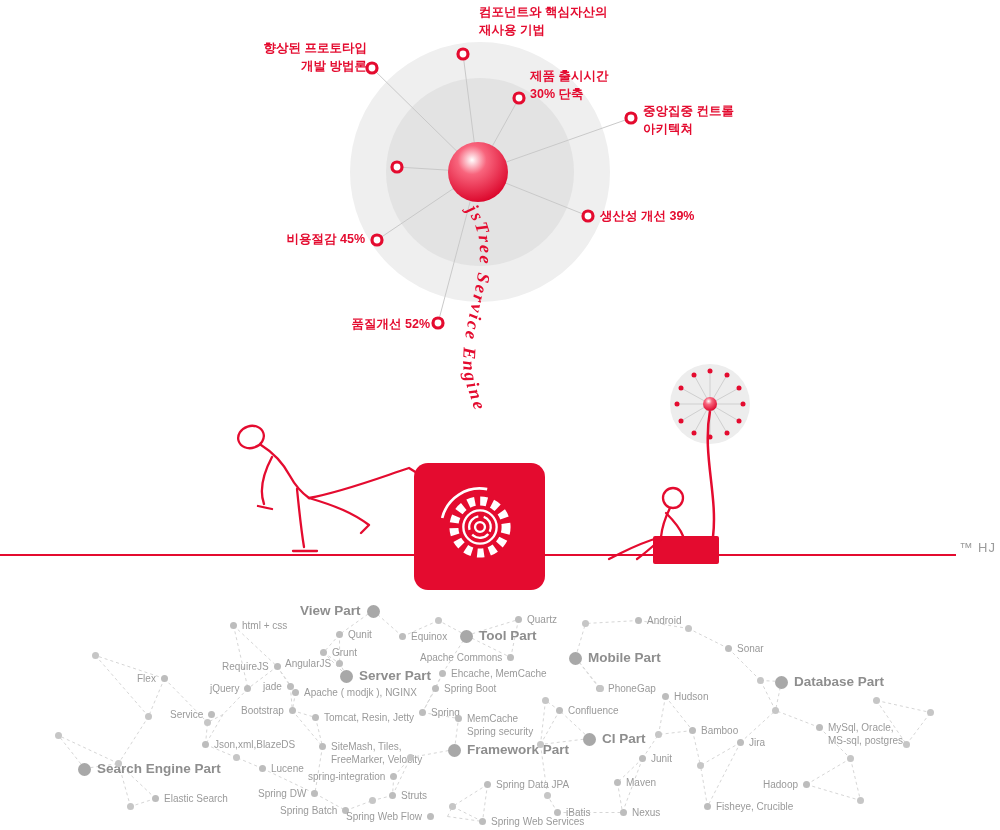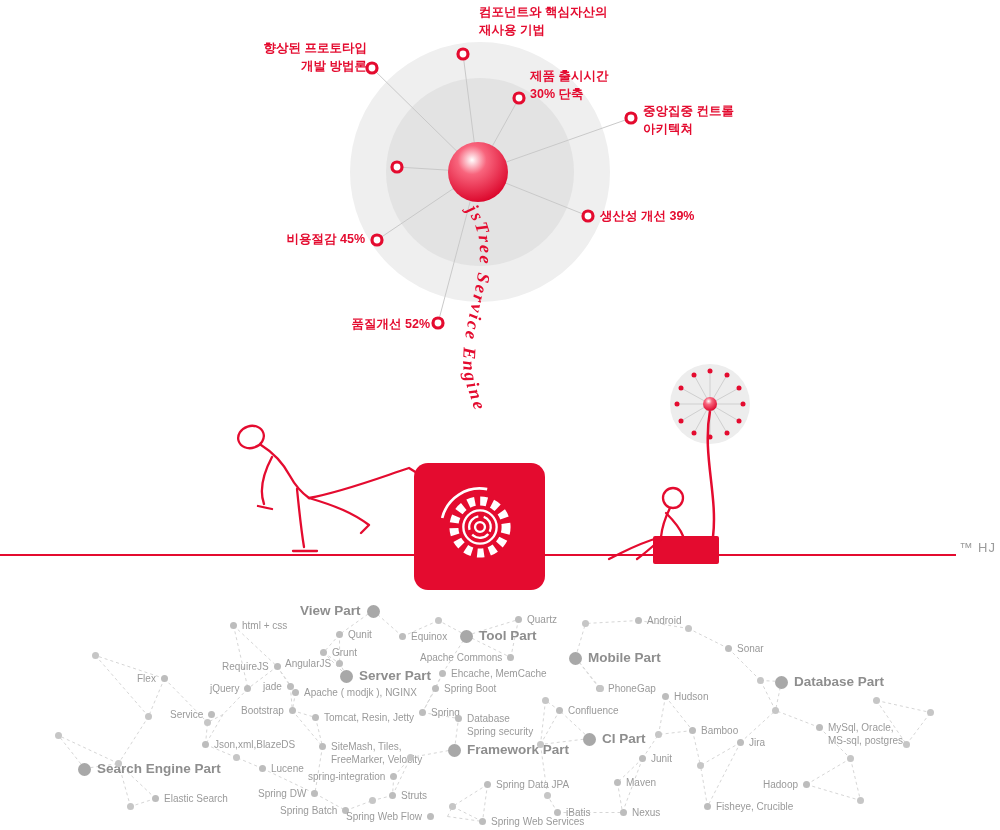--- a/index.html
+++ b/index.html
@@ -316,21 +316,21 @@
   <div class="ti dr" style="left:210px;top:683px"><i class="d"></i><span>jQuery</span></div>
   <div class="ti dr" style="left:263px;top:681px"><i class="d"></i><span>jade</span></div>
   <div class="ti" style="left:292px;top:687px"><i class="d"></i><span>Apache ( modjk ), NGINX</span></div>
   <div class="ti" style="left:432px;top:683px"><i class="d"></i><span>Spring Boot</span></div>
   <div class="ti" style="left:596px;top:683px"><i class="d"></i><span>PhoneGap</span></div>
   <div class="ti" style="left:662px;top:691px"><i class="d"></i><span>Hudson</span></div>
   <div class="ti dr" style="left:170px;top:709px"><i class="d"></i><span>Service</span></div>
   <div class="ti dr" style="left:241px;top:705px"><i class="d"></i><span>Bootstrap</span></div>
   <div class="ti" style="left:312px;top:712px"><i class="d"></i><span>Tomcat, Resin, Jetty</span></div>
   <div class="ti" style="left:419px;top:707px"><i class="d"></i><span>Spring</span></div>
-  <div class="ti" style="left:455px;top:713px"><i class="d"></i><span>Database
+  <div class="ti" style="left:455px;top:713px"><i class="d"></i><span>MemCache
 Spring security</span></div>
   <div class="ti" style="left:556px;top:705px"><i class="d"></i><span>Confluence</span></div>
   <div class="ti" style="left:689px;top:725px"><i class="d"></i><span>Bamboo</span></div>
   <div class="ti" style="left:816px;top:722px"><i class="d"></i><span>MySql, Oracle,
 MS-sql, postgres</span></div>
   <div class="ti" style="left:202px;top:739px"><i class="d"></i><span>Json,xml,BlazeDS</span></div>
   <div class="ti" style="left:319px;top:741px"><i class="d"></i><span>SiteMash, Tiles,
 FreeMarker, Velocity</span></div>
   <div class="ti" style="left:737px;top:737px"><i class="d"></i><span>Jira</span></div>
   <div class="ti" style="left:259px;top:763px"><i class="d"></i><span>Lucene</span></div>

